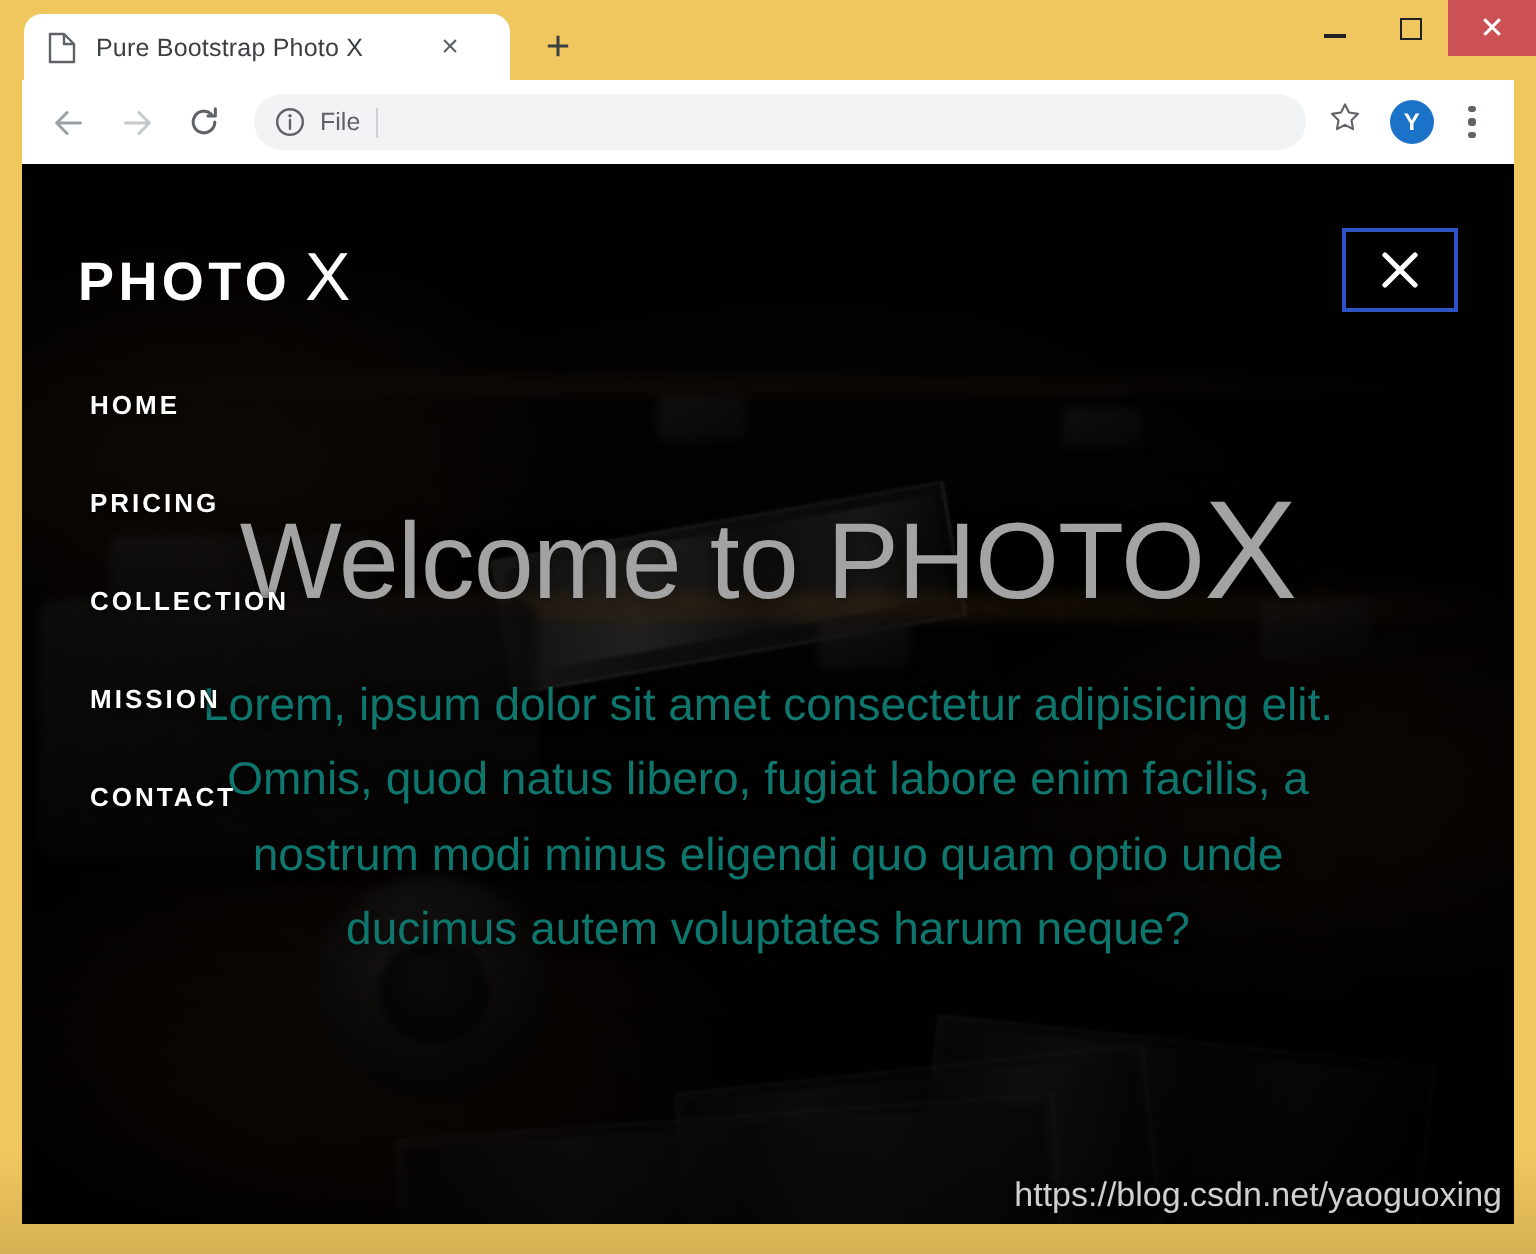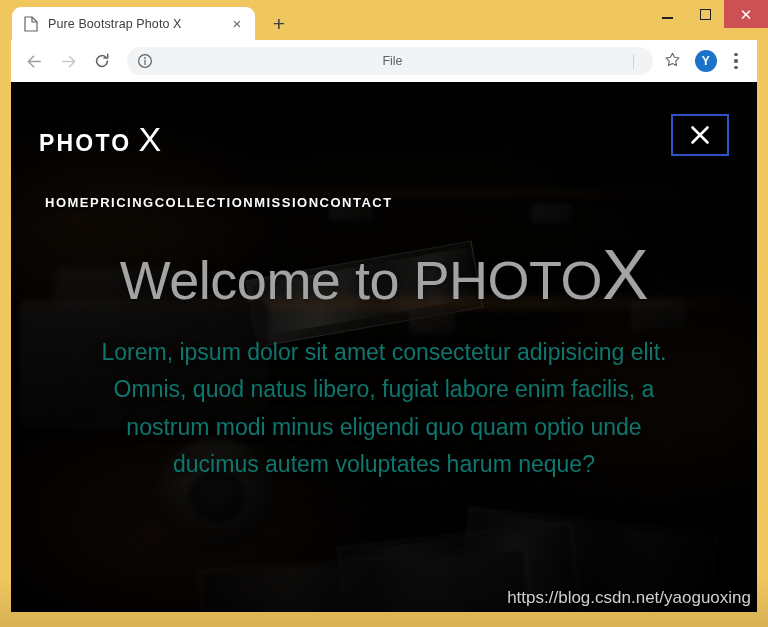--- a/index.html
+++ b/index.html
@@ -37,21 +37,21 @@
   }
 
   #browser-tab {
     position: relative;
     display: flex;
     align-items: center;
     width: 243px;
     height: 33px;
     background: #ffffff;
     border-radius: 9px 9px 0 0;
-    padding: 0 8px 0 12px;
+    padding: 0 20px 0 12px;
     cursor: default;
   }
 
   #tab-page-icon {
     width: 14px; height: 16px;
     position: relative;
     flex: 0 0 auto;
     margin-right: 10px;
   }
   #tab-page-icon svg { display: block; }
@@ -134,21 +134,20 @@
     height: 28px;
     margin-left: 6px;
     margin-right: 4px;
     background: #f1f3f4;
     border-radius: 14px;
     display: flex;
     align-items: center;
     padding: 0 10px;
     cursor: text;
     min-width: 0;
-    justify-content: space-between;
   }
 
   #site-info-icon {
     width: 16px; height: 16px;
     flex: 0 0 auto;
     margin-right: 7px;
   }
   #site-info-icon svg { display:block; }
 
   #scheme-label {
@@ -349,21 +348,21 @@
     position: absolute;
     left: 28px; top: 38px;
     color: #ffffff;
     z-index: 6;
     display: flex;
     align-items: baseline;
     user-select: none;
     cursor: pointer;
   }
   #site-logo-main {
-    font-size: 23px;
+    font-size: 27px;
     font-weight: 700;
     letter-spacing: 2.2px;
   }
   #site-logo-x {
     font-size: 34px;
     font-weight: 300;
     margin-left: 7px;
     letter-spacing: 0;
   }
 
@@ -379,21 +378,21 @@
     z-index: 7;
     cursor: pointer;
   }
   #menu-close-button svg { display:block; }
 
   #side-nav {
     position: absolute;
     left: 34px; top: 96px;
     z-index: 6;
     display: flex;
-    flex-direction: row;
+    flex-direction: column;
   }
   .nav-link {
     color: #ffffff;
     font-size: 13px;
     font-weight: 700;
     letter-spacing: 1.5px;
     text-decoration: none;
     padding: 18px 0;
     line-height: 1;
     cursor: pointer;

